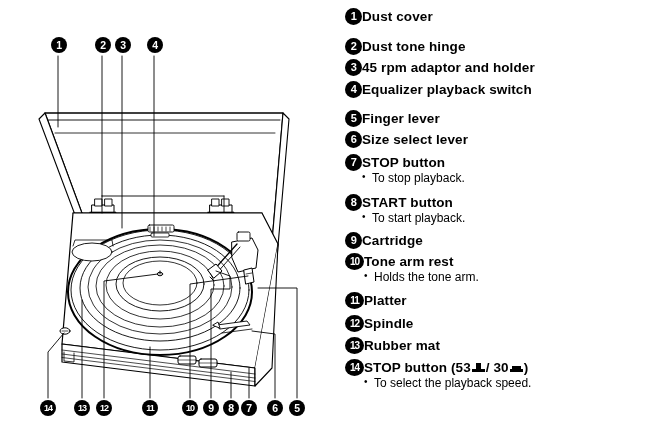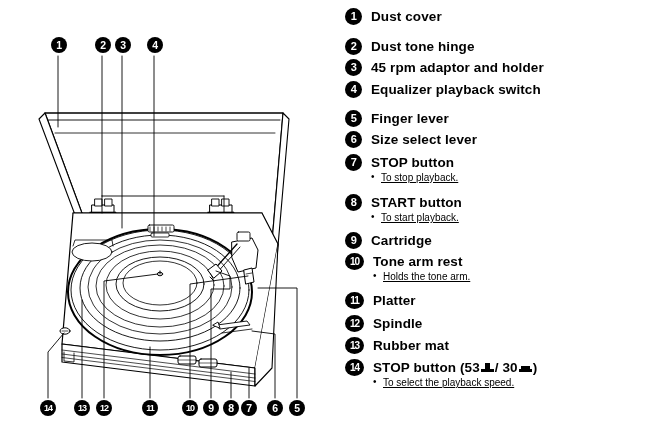--- a/index.html
+++ b/index.html
@@ -37,37 +37,36 @@
     font-weight:bold;
     line-height:17px;
     text-align:center;
     letter-spacing:-0.5px;
     font-family:"Liberation Sans", sans-serif;
   }
   .num-badge.wide{
     width:19px;height:17px;border-radius:50%;
     font-size:10px;letter-spacing:-1px;
   }
-  .item-body{margin-left:9px;}
+  .item-body{}
   .item-label{
     font-size:13.5px;
     font-weight:bold;
     line-height:17px;
     white-space:nowrap;
     letter-spacing:0.1px;
   }
   .item-sub{
-    font-size:10px;
+    font-size:12px;
     font-weight:normal;
     line-height:12px;
     white-space:nowrap;
     margin-top:1px;
     padding-left:10px;
     position:relative;
-    text-decoration:underline;
   }
   .item-sub::before{
     content:"\2022";
     position:absolute;
     left:0px;top:-1px;
     font-size:10px;
   }
   .speed-glyph-33{
     display:inline-block;
     width:13px;height:10px;

